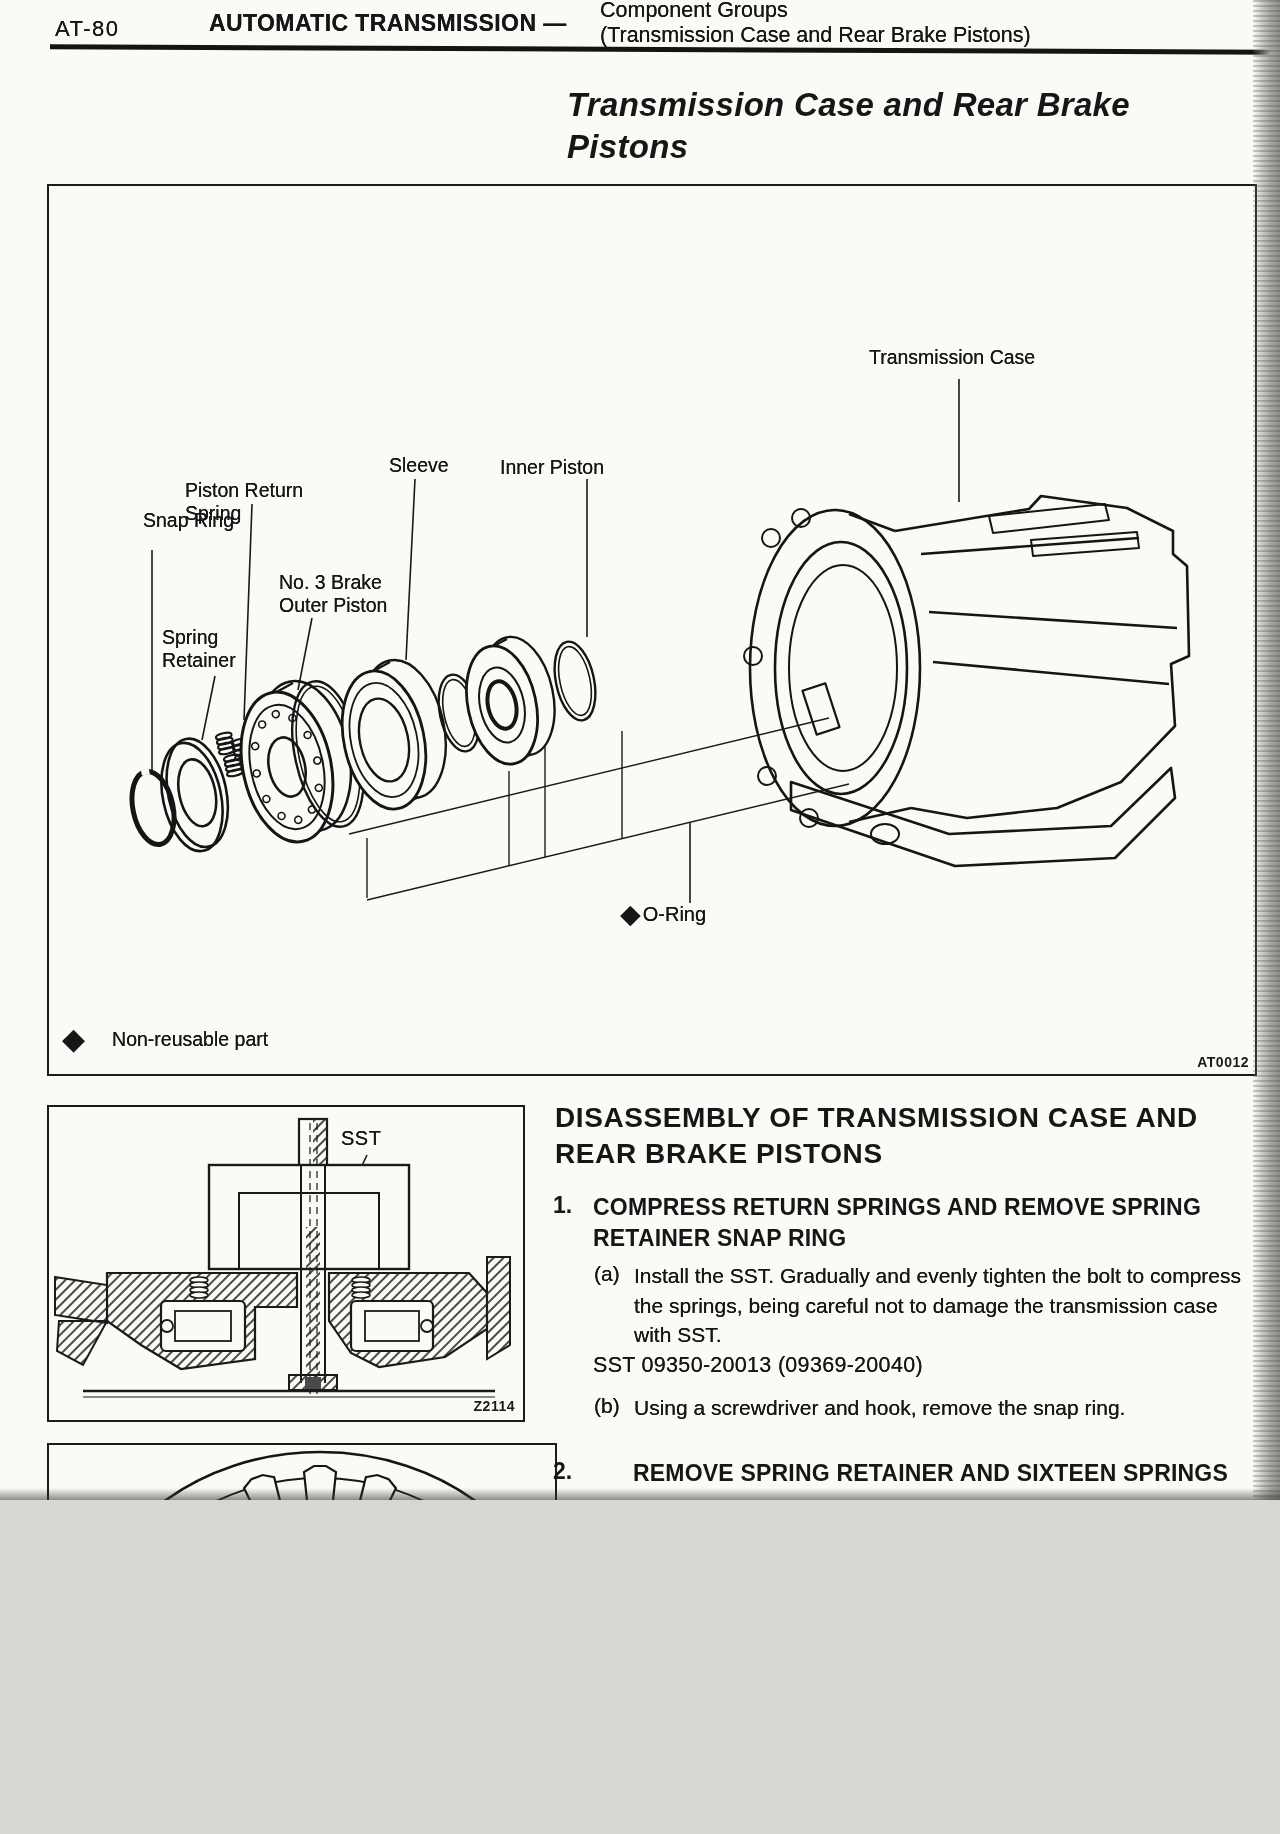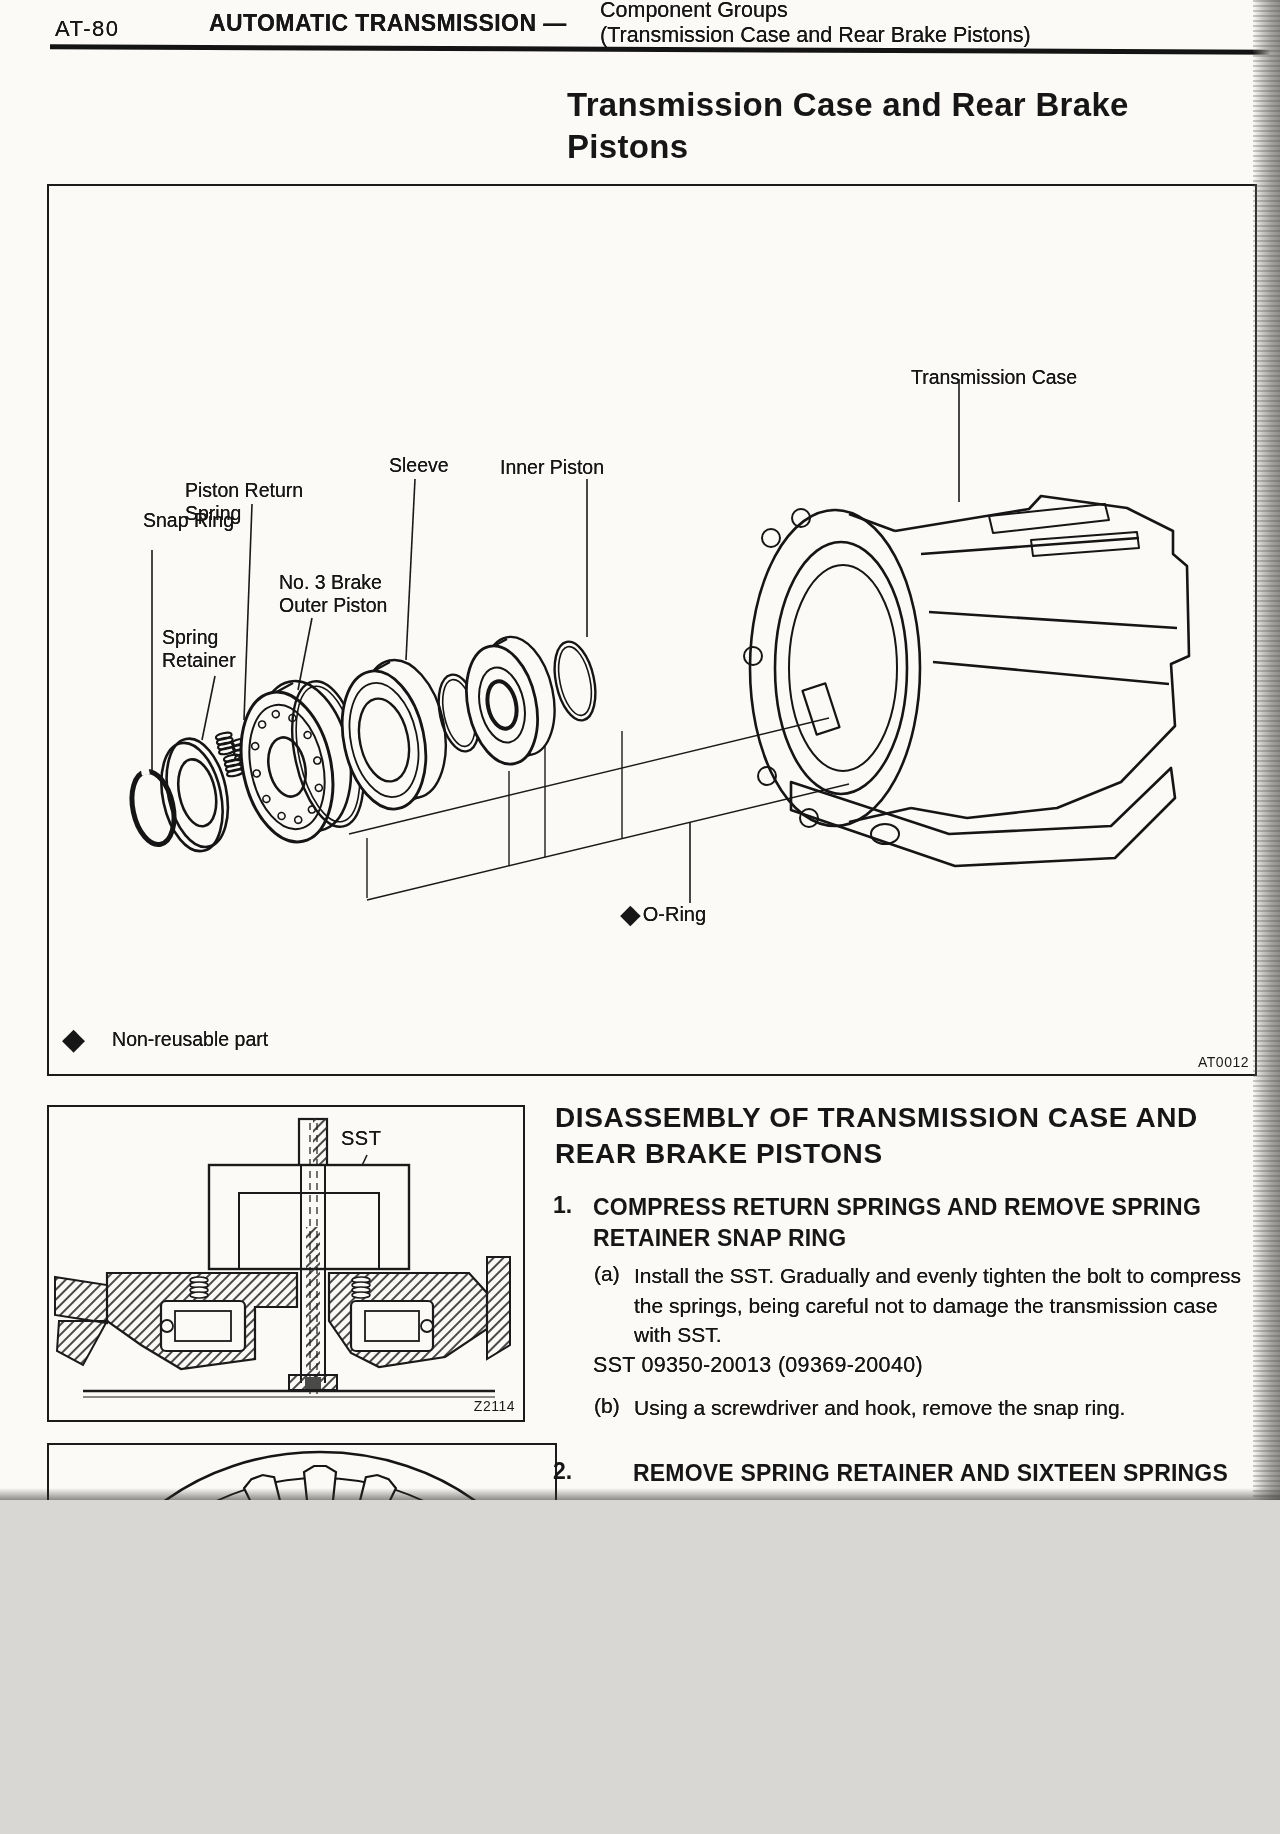--- a/index.html
+++ b/index.html
@@ -16,21 +16,21 @@
   
   .pageno{font-size:22px;letter-spacing:1.5px;}
   .section-title{font-size:23px;font-weight:700;letter-spacing:.4px;}
   .subsection{font-size:21.5px;line-height:25px;white-space:pre-line;}
   .header-rule{height:5px;background:#141414;transform:rotate(.25deg);}
   
   .doc-title{font-size:33px;font-weight:700;line-height:42px;white-space:pre-line;letter-spacing:.3px;}
   
   .figbox{border:2.5px solid #1b1b1b;background:transparent;}
   .part-label{font-size:19.5px;line-height:23px;white-space:pre-line;}
-  .fig-code{font-size:14px;font-weight:400;letter-spacing:.5px;color:#1a1a1a;text-align:right;}
+  .fig-code{font-size:14px;font-weight:700;letter-spacing:.5px;color:#1a1a1a;text-align:right;}
   .legend-row{display:flex;align-items:center;}
   .legend-sym{font-size:30px;line-height:30px;}
   .legend-txt{font-size:19.5px;margin-left:27px;}
   .oring-row{display:flex;align-items:center;}
   .oring-sym{font-size:27px;line-height:27px;}
   .oring-txt{font-size:20px;margin-left:2px;}
   .sst-label{font-size:20px;letter-spacing:.5px;}
   
   .proc-heading{font-size:28px;font-weight:700;line-height:36px;letter-spacing:.6px;white-space:pre-line;}
   .step-number{font-size:23px;font-weight:700;}
@@ -54,21 +54,21 @@
 </head>
 <body>
 
 <div class="page">
 
   <span class="abs pageno ink" style="left:55px;top:16px;">AT-80</span>
   <span class="abs section-title ink" style="left:209px;top:10px;"><span>AUTOMATIC TRANSMISSION</span> <span>—</span></span>
   <div class="abs subsection ink" style="left:600px;top:-2px;"><span>Component Groups</span><br><span>(Transmission Case and Rear Brake Pistons)</span></div>
   <div class="abs header-rule" style="left:50px;top:47px;width:1230px;"></div>
 
-  <div class="abs doc-title" style="left:567px;top:84px;">Transmission Case and Rear Brake
+  <div class="abs doc-title" style="left:567px;top:84px;font-style:italic;">Transmission Case and Rear Brake
 Pistons</div>
 
   <div class="abs figbox" style="left:47px;top:184px;width:1206px;height:888px;">
 
     <svg width="1206" height="888" viewBox="0 0 1206 888">
       <g stroke="#1a1a1a" stroke-width="1.6">
         <line x1="103" y1="364" x2="103" y2="584"></line>
         <line x1="203" y1="318" x2="195" y2="534"></line>
         <line x1="366" y1="293" x2="357" y2="474"></line>
         <line x1="538" y1="293" x2="538" y2="451"></line>
@@ -212,21 +212,21 @@
 
     <div class="abs part-label ink" style="left:58px;top:323px;margin-left:36px;">Snap Ring</div>
     <div class="abs part-label ink" style="left:136px;top:265px;margin-top:28px;">Piston Return
 Spring</div>
     <div class="abs part-label ink" style="left:340px;top:268px;">Sleeve</div>
     <div class="abs part-label ink" style="left:451px;top:270px;">Inner Piston</div>
     <div class="abs part-label ink" style="left:230px;top:385px;">No. 3 Brake
 Outer Piston</div>
     <div class="abs part-label ink" style="left:113px;top:440px;">Spring
 Retainer</div>
-    <div class="abs part-label ink" style="left:820px;top:180px;margin-left:42px;">Transmission Case</div>
+    <div class="abs part-label ink" style="left:820px;top:160px;">Transmission Case</div>
 
     <div class="abs oring-row" style="left:571px;top:715px;">
       <span class="oring-sym">◆</span>
       <span class="oring-txt ink">O-Ring</span>
     </div>
 
     <div class="abs legend-row" style="left:13px;top:838px;">
       <span class="legend-sym">◆</span>
       <span class="legend-txt ink">Non-reusable part</span>
     </div>

